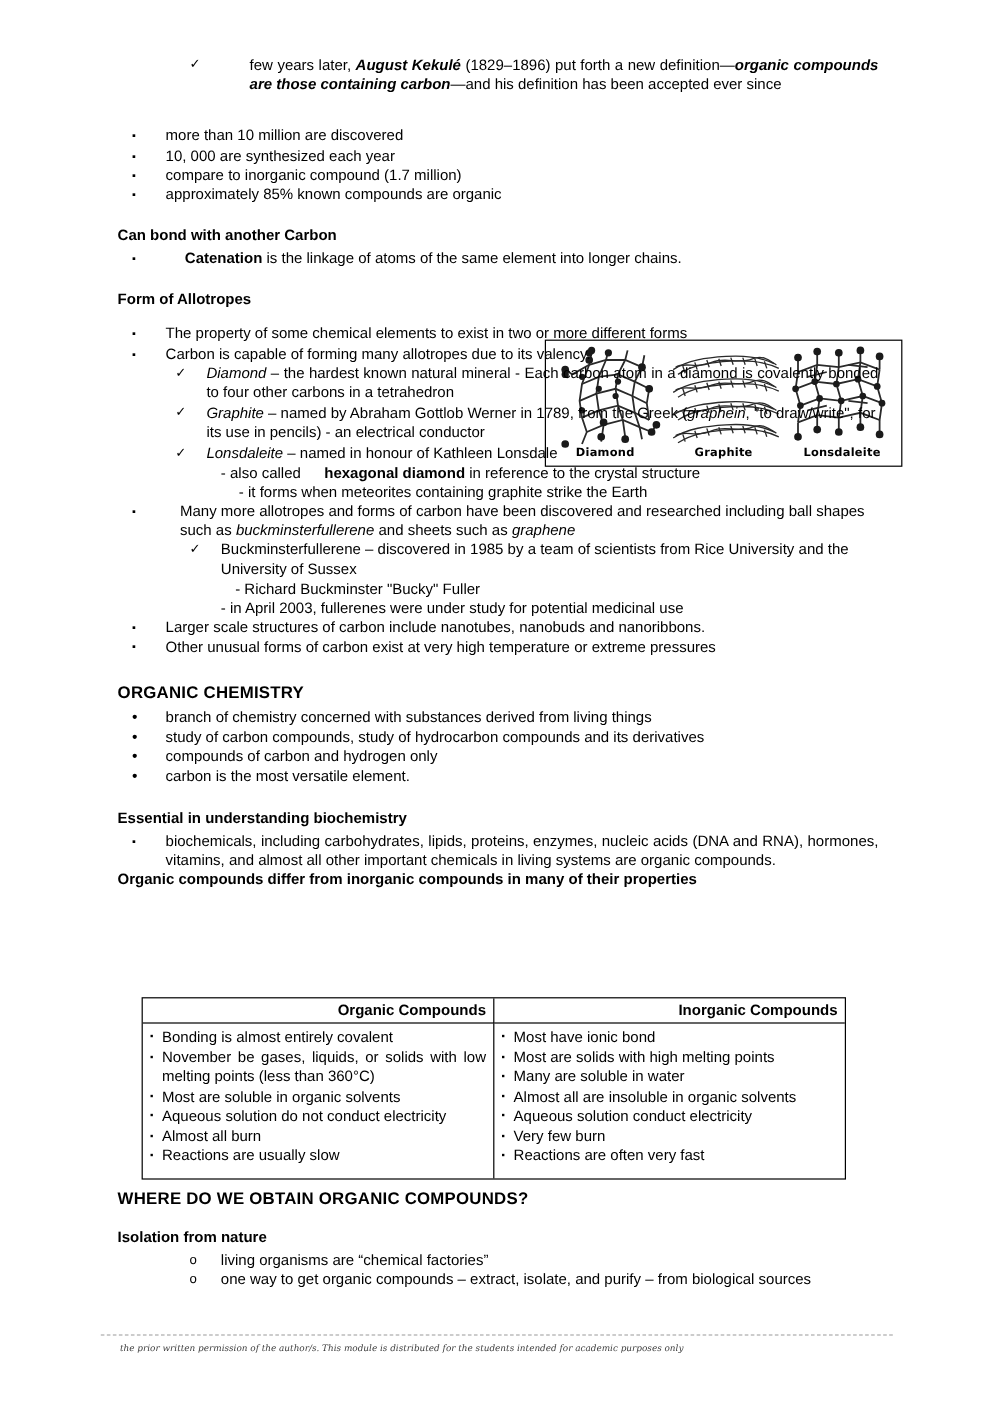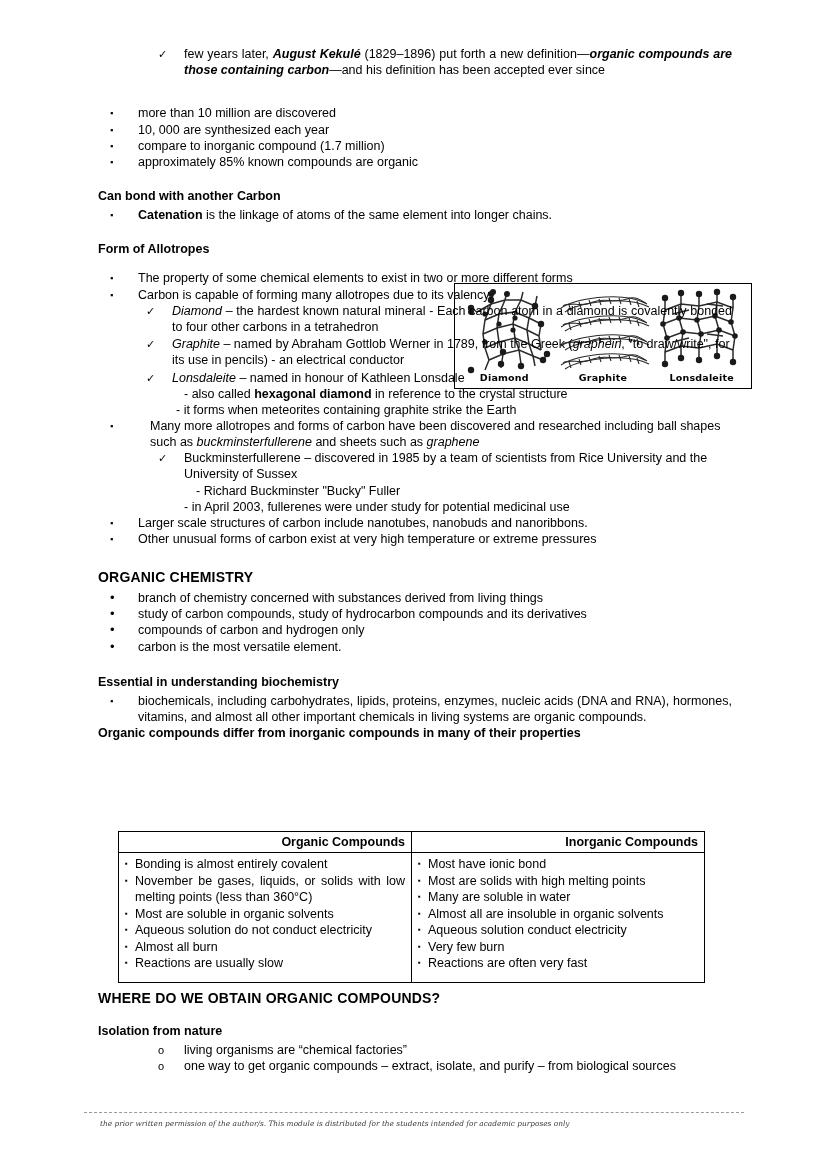--- a/index.html
+++ b/index.html
@@ -88,21 +88,21 @@
   }
 
   
   .lvl1 { margin-left: 6px; }
   .lvl2 { margin-left: 48px; }
   .lvl2b { margin-left: 60px; }
   .lvl-iso { margin-left: 60px; }
 
   .just { text-align: justify; }
   .ital { font-style: italic; }
-  .bold { font-weight: bold; }
+  .bold { font-weight: bold; margin-left: 16px; }
   .bi { font-weight: bold; font-style: italic; }
 
   .gap-s { height: 8px; }
   .gap-m { height: 13px; }
   .gap-l { height: 19px; }
   .gap-xl { height: 24px; }
 
   
   .figure {
     position: absolute;
@@ -318,21 +318,21 @@
       <div class="fig-label">Diamond</div>
       <div class="fig-label">Graphite</div>
       <div class="fig-label">Lonsdaleite</div>
     </div>
   </div>
 
   <div class="content">
 
     <div class="row" style="margin-left:60px;">
       <div class="bullet b-chk">✓</div>
-      <div class="body just" style="width:570px;"><span>few years later, </span><span class="bi">August Kekulé</span><span> (1829–1896) put forth a new definition—</span><span class="bi">organic compounds are those containing carbon</span><span>—and his definition has been accepted ever since</span></div>
+      <div class="body just" style="width:570px;margin-left:24px;"><span>few years later, </span><span class="bi">August Kekulé</span><span> (1829–1896) put forth a new definition—</span><span class="bi">organic compounds are those containing carbon</span><span>—and his definition has been accepted ever since</span></div>
     </div>
 
     <div class="gap-xl"></div>
 
     <div class="gap-s" style="height:3px;"></div>
     <div class="lvl1">
       <div class="row">
         <div class="bullet b-sq">▪</div>
         <div class="body">more than 10 million are discovered</div>
       </div>
@@ -391,21 +391,21 @@
       </div>
     </div>
 
     <div class="lvl2" style="margin-top:1px;">
       <div class="row">
         <div class="bullet b-chk">✓</div>
         <div class="body" style="width:560px;"><span class="ital">Lonsdaleite</span><span> – named in honour of Kathleen Lonsdale</span></div>
       </div>
     </div>
     <div style="margin-left:86px;" class="txt"><span>- also called </span><span class="bold">hexagonal diamond</span><span> in reference to the crystal structure</span></div>
-    <div style="margin-left:78px;" class="txt">- it forms when meteorites containing graphite strike the Earth</div>
+    <div style="margin-left:101px;" class="txt">- it forms when meteorites containing graphite strike the Earth</div>
 
     <div class="lvl1">
       <div class="row">
         <div class="bullet b-sq">▪</div>
         <div class="body" style="width:600px;margin-left:12px;"><span>Many more allotropes and forms of carbon have been discovered and researched including ball shapes such as </span><span class="ital">buckminsterfullerene</span><span> and sheets such as </span><span class="ital">graphene</span></div>
       </div>
     </div>
 
     <div class="lvl2b">
       <div class="row">

